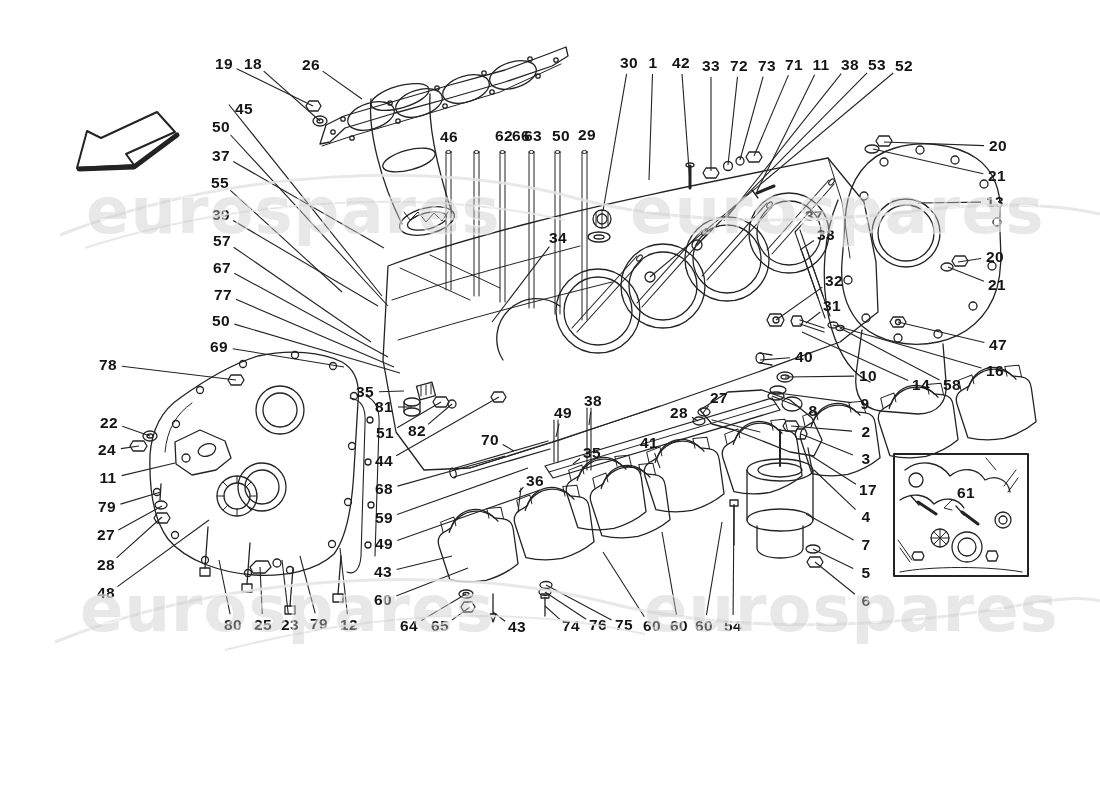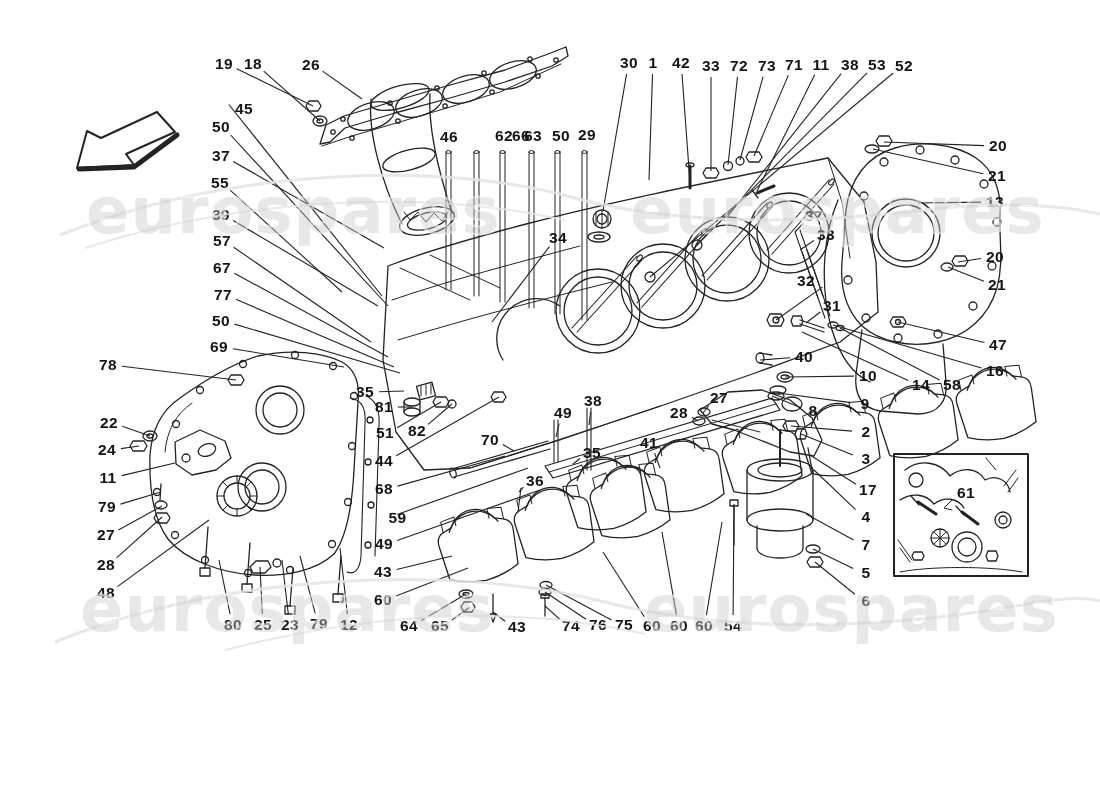--- a/index.html
+++ b/index.html
@@ -459,21 +459,21 @@
       <div class="callout" style="left: 850px; top: 65px;">38</div>
       <div class="callout" style="left: 877px; top: 65px;">53</div>
       <div class="callout" style="left: 904px; top: 66px;">52</div>
       <div class="callout" style="left: 998px; top: 146px;">20</div>
       <div class="callout" style="left: 997px; top: 176px;">21</div>
       <div class="callout" style="left: 995px; top: 202px;">13</div>
       <div class="callout" style="left: 995px; top: 257px;">20</div>
       <div class="callout" style="left: 997px; top: 285px;">21</div>
       <div class="callout" style="left: 814px; top: 216px;">37</div>
       <div class="callout" style="left: 826px; top: 235px;">33</div>
-      <div class="callout" style="left: 806px; top: 281px;">32</div>
+      <div class="callout" style="left: 834px; top: 281px;">32</div>
       <div class="callout" style="left: 832px; top: 306px;">31</div>
       <div class="callout" style="left: 998px; top: 345px;">47</div>
       <div class="callout" style="left: 995px; top: 371px;">16</div>
       <div class="callout" style="left: 921px; top: 385px;">14</div>
       <div class="callout" style="left: 952px; top: 385px;">58</div>
       <div class="callout" style="left: 804px; top: 357px;">40</div>
       <div class="callout" style="left: 868px; top: 376px;">10</div>
       <div class="callout" style="left: 865px; top: 404px;">9</div>
       <div class="callout" style="left: 813px; top: 411px;">8</div>
       <div class="callout" style="left: 866px; top: 432px;">2</div>
@@ -490,21 +490,21 @@
       <div class="callout" style="left: 533px; top: 136px;">63</div>
       <div class="callout" style="left: 561px; top: 136px;">50</div>
       <div class="callout" style="left: 587px; top: 135px;">29</div>
       <div class="callout" style="left: 558px; top: 238px;">34</div>
       <div class="callout" style="left: 365px; top: 392px;">35</div>
       <div class="callout" style="left: 384px; top: 407px;">81</div>
       <div class="callout" style="left: 385px; top: 433px;">51</div>
       <div class="callout" style="left: 417px; top: 431px;">82</div>
       <div class="callout" style="left: 384px; top: 461px;">44</div>
       <div class="callout" style="left: 384px; top: 489px;">68</div>
-      <div class="callout" style="left: 384px; top: 518px; padding-left: 27px;">59</div>
+      <div class="callout" style="left: 384px; top: 518px;">59</div>
       <div class="callout" style="left: 384px; top: 544px;">49</div>
       <div class="callout" style="left: 383px; top: 572px;">43</div>
       <div class="callout" style="left: 383px; top: 600px;">60</div>
       <div class="callout" style="left: 490px; top: 440px;">70</div>
       <div class="callout" style="left: 563px; top: 413px;">49</div>
       <div class="callout" style="left: 593px; top: 401px;">38</div>
       <div class="callout" style="left: 535px; top: 481px;">36</div>
       <div class="callout" style="left: 592px; top: 453px;">35</div>
       <div class="callout" style="left: 649px; top: 443px;">41</div>
       <div class="callout" style="left: 679px; top: 413px;">28</div>

